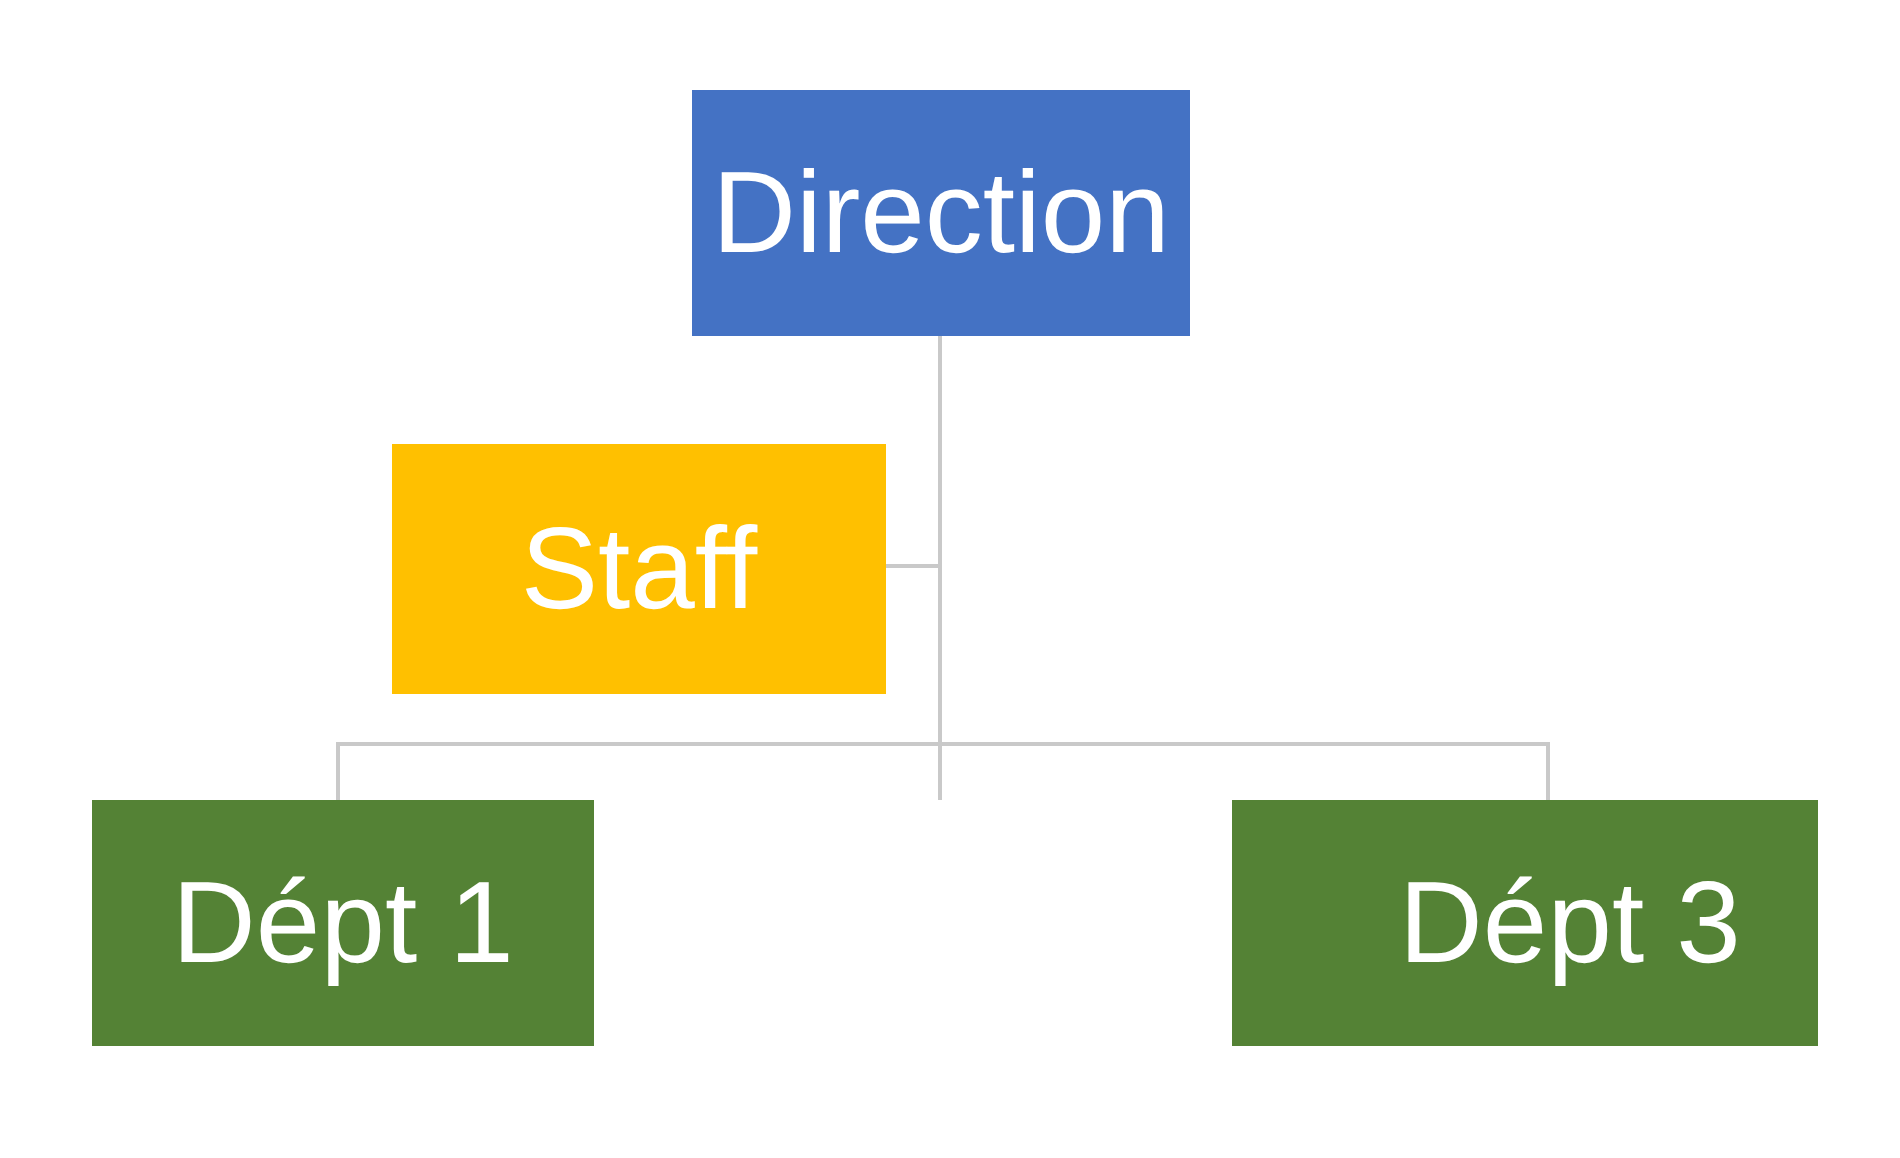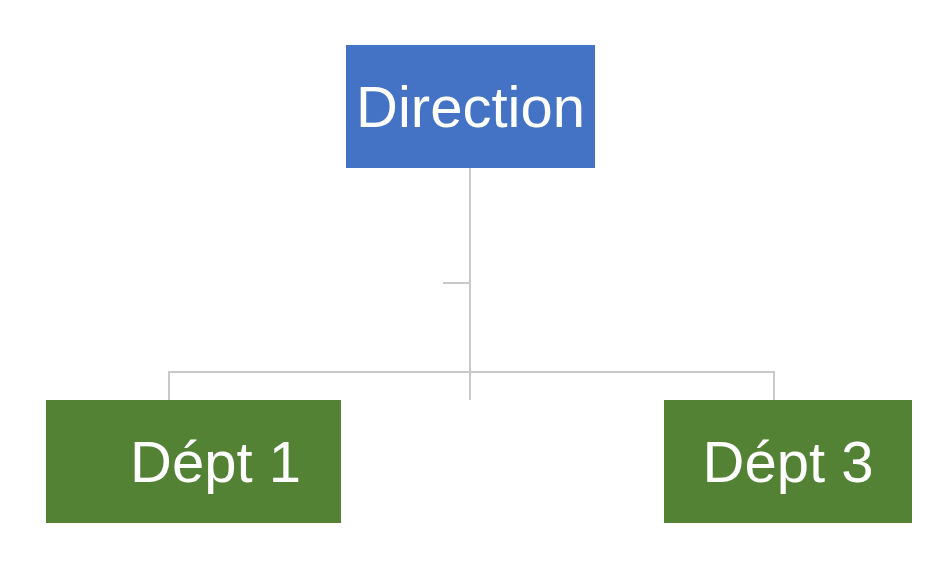--- a/index.html
+++ b/index.html
@@ -22,23 +22,23 @@
     align-items: center;
     justify-content: center;
     color: #ffffff;
     font-size: 58px;
     line-height: 1;
     white-space: nowrap;
     user-select: none;
   }
   .node-direction { left: 346px; top: 45px;  width: 249px; height: 123px; }
   .node-staff     { left: 196px; top: 222px; width: 247px; height: 125px; }
-  .node-dept1     { left: 46px;  top: 400px; width: 251px; height: 123px; padding-left: 44px; }
+  .node-dept1     { left: 46px;  top: 400px; width: 251px; height: 123px; }
   .node-dept2     { left: 347px; top: 400px; width: 250px; height: 123px; }
-  .node-dept3     { left: 664px; top: 400px; width: 248px; height: 123px; }
+  .node-dept3     { left: 616px; top: 400px; width: 248px; height: 123px; padding-left: 45px; }
 
   .connector {
     position: absolute;
     background: #c9c9c9;
   }
   .conn-v-main    { left: 469px; top: 168px; width: 2px;   height: 204px; }
   .conn-h-staff   { left: 443px; top: 282px; width: 27px;  height: 2px;   }
   .conn-h-bus     { left: 168px; top: 371px; width: 607px; height: 2px;   }
   .conn-v-dept1   { left: 168px; top: 371px; width: 2px;   height: 29px;  }
   .conn-v-dept2   { left: 469px; top: 371px; width: 2px;   height: 29px;  }
@@ -53,20 +53,23 @@
   <div class="connector conn-h-staff" style="background-color: rgb(201, 201, 201);"></div>
   <div class="connector conn-h-bus" style="background-color: rgb(201, 201, 201);"></div>
   <div class="connector conn-v-dept1" style="background-color: rgb(201, 201, 201);"></div>
   <div class="connector conn-v-dept2" style="background-color: rgb(201, 201, 201);"></div>
   <div class="connector conn-v-dept3" style="background-color: rgb(201, 201, 201);"></div>
 
   <div class="node node-direction" style="background-color: rgb(68, 114, 196);">
     <span>Direction</span>
   </div>
 
+  <div class="node node-staff" style="background-color: rgb(255, 192, 0);">
+    <span>Staff</span>
+  </div>
 
   <div class="node node-dept1" style="background-color: rgb(84, 130, 53);">
     <span>Dépt 1</span>
   </div>
 
 
   <div class="node node-dept3" style="background-color: rgb(84, 130, 53);">
     <span>Dépt 3</span>
   </div>
 

